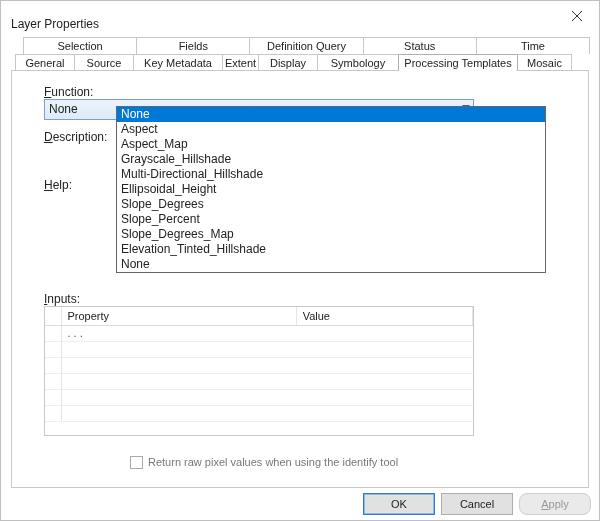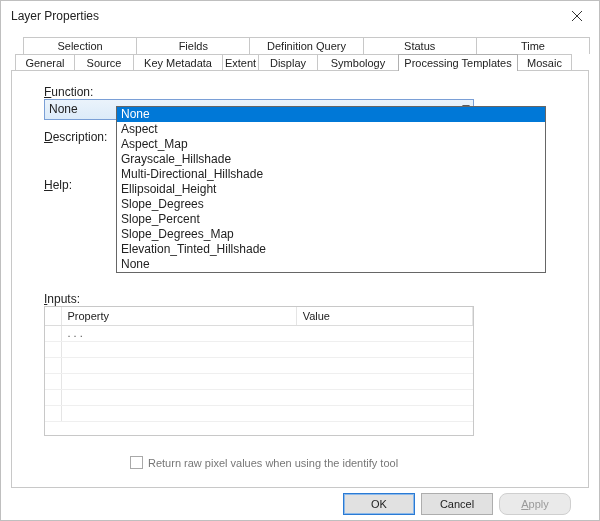--- a/index.html
+++ b/index.html
@@ -17,21 +17,21 @@
     width: 600px;
     height: 521px;
     border: 1px solid #bfbfbf;
     background: #fff;
     display: flex;
     flex-direction: column;
   }
   .titlebar {
     height: 30px;
     display: flex;
-    align-items: center;
+    align-items: flex-end;
     padding: 0 0 0 10px;
   }
   .titlebar .title {
     flex: 1;
     font-size: 12px;
   }
   .titlebar .close {
     width: 44px;
     height: 30px;
     display: flex;
@@ -167,37 +167,36 @@
   }
   .grid .rowhandle { width:16px; border-right:1px solid #e5e5e5;}
 
   
   .chkrow {
     margin-top: 20px;
     margin-left: 86px;
     color:#777;
     font-size:11px;
     display:flex;
-    align-items:center;
     gap:5px;
   }
   .chkbox {
     width:13px;height:13px;
     border:1px solid #a9a9a9;
     background:#fff;
     display:inline-block;
   }
 
   
   .buttons {
     height: 38px;
     display:flex;
     justify-content:flex-end;
     align-items:center;
-    padding: 0 28px;
+    padding: 0 8px;
     gap:6px;
   }
   .btn {
     min-width: 72px;
     height: 22px;
     border:1px solid #adadad;
     background:#e1e1e1;
     font-size:11px;
     display:flex;
     align-items:center;

